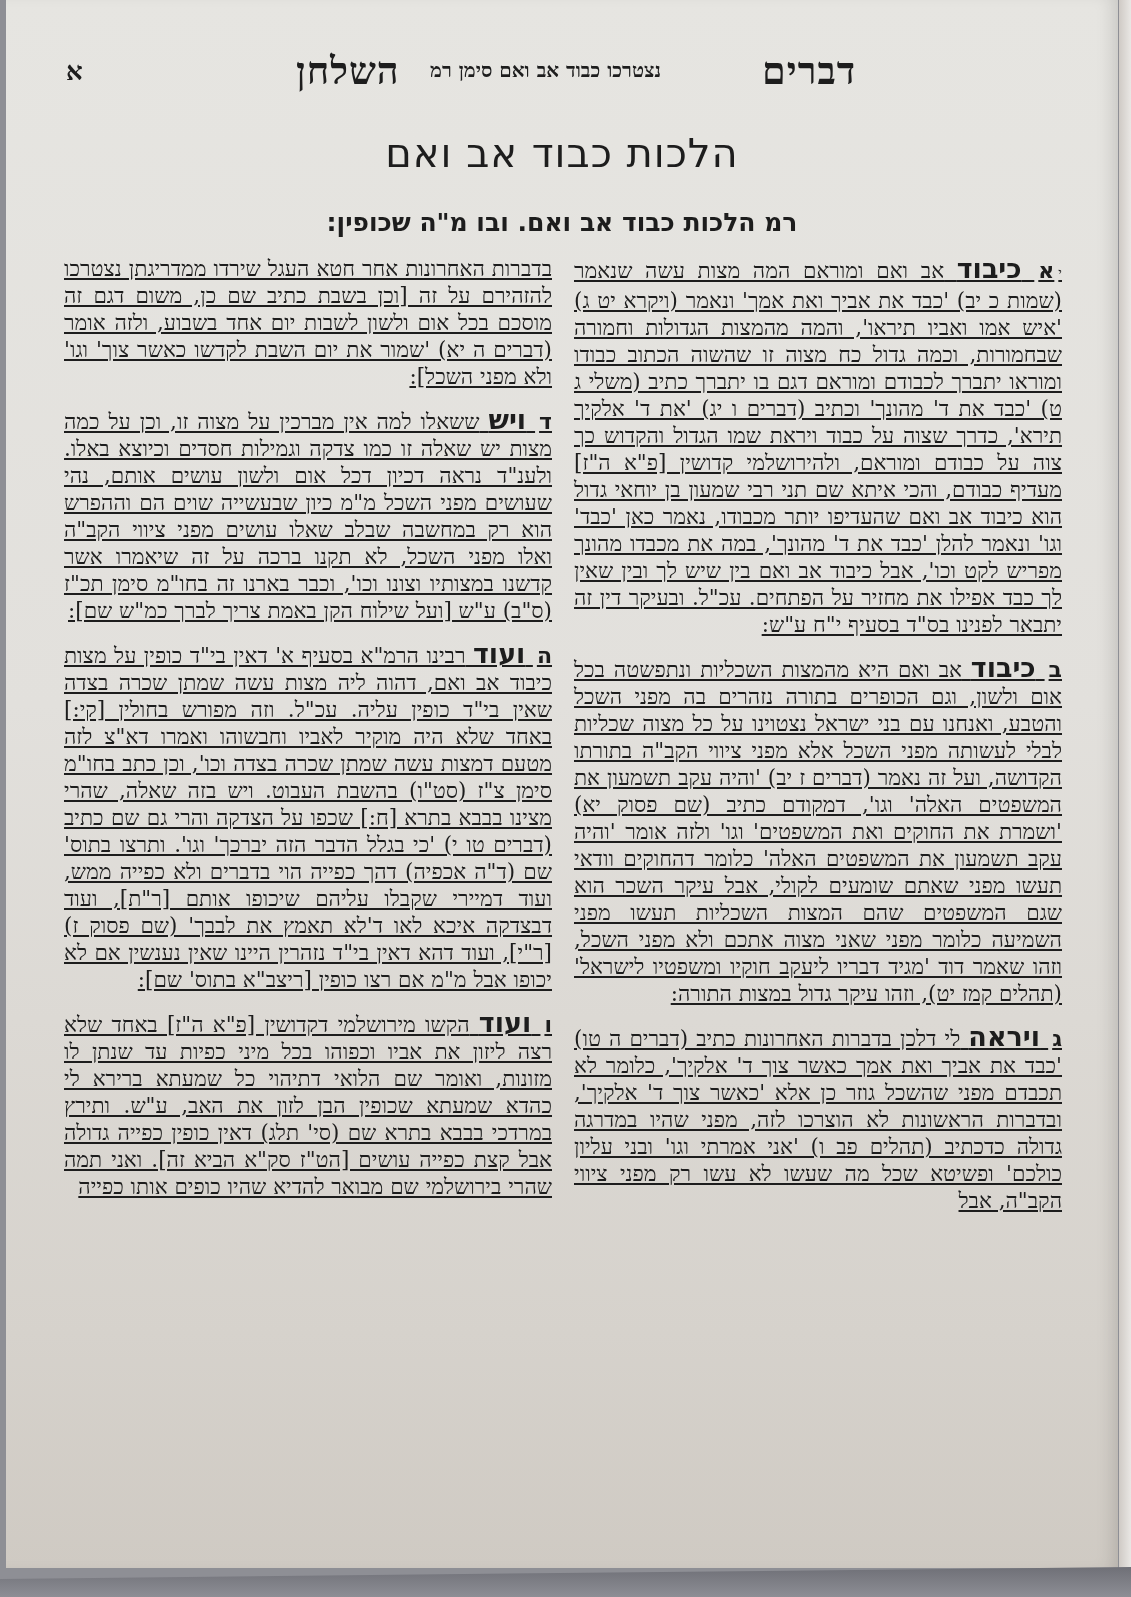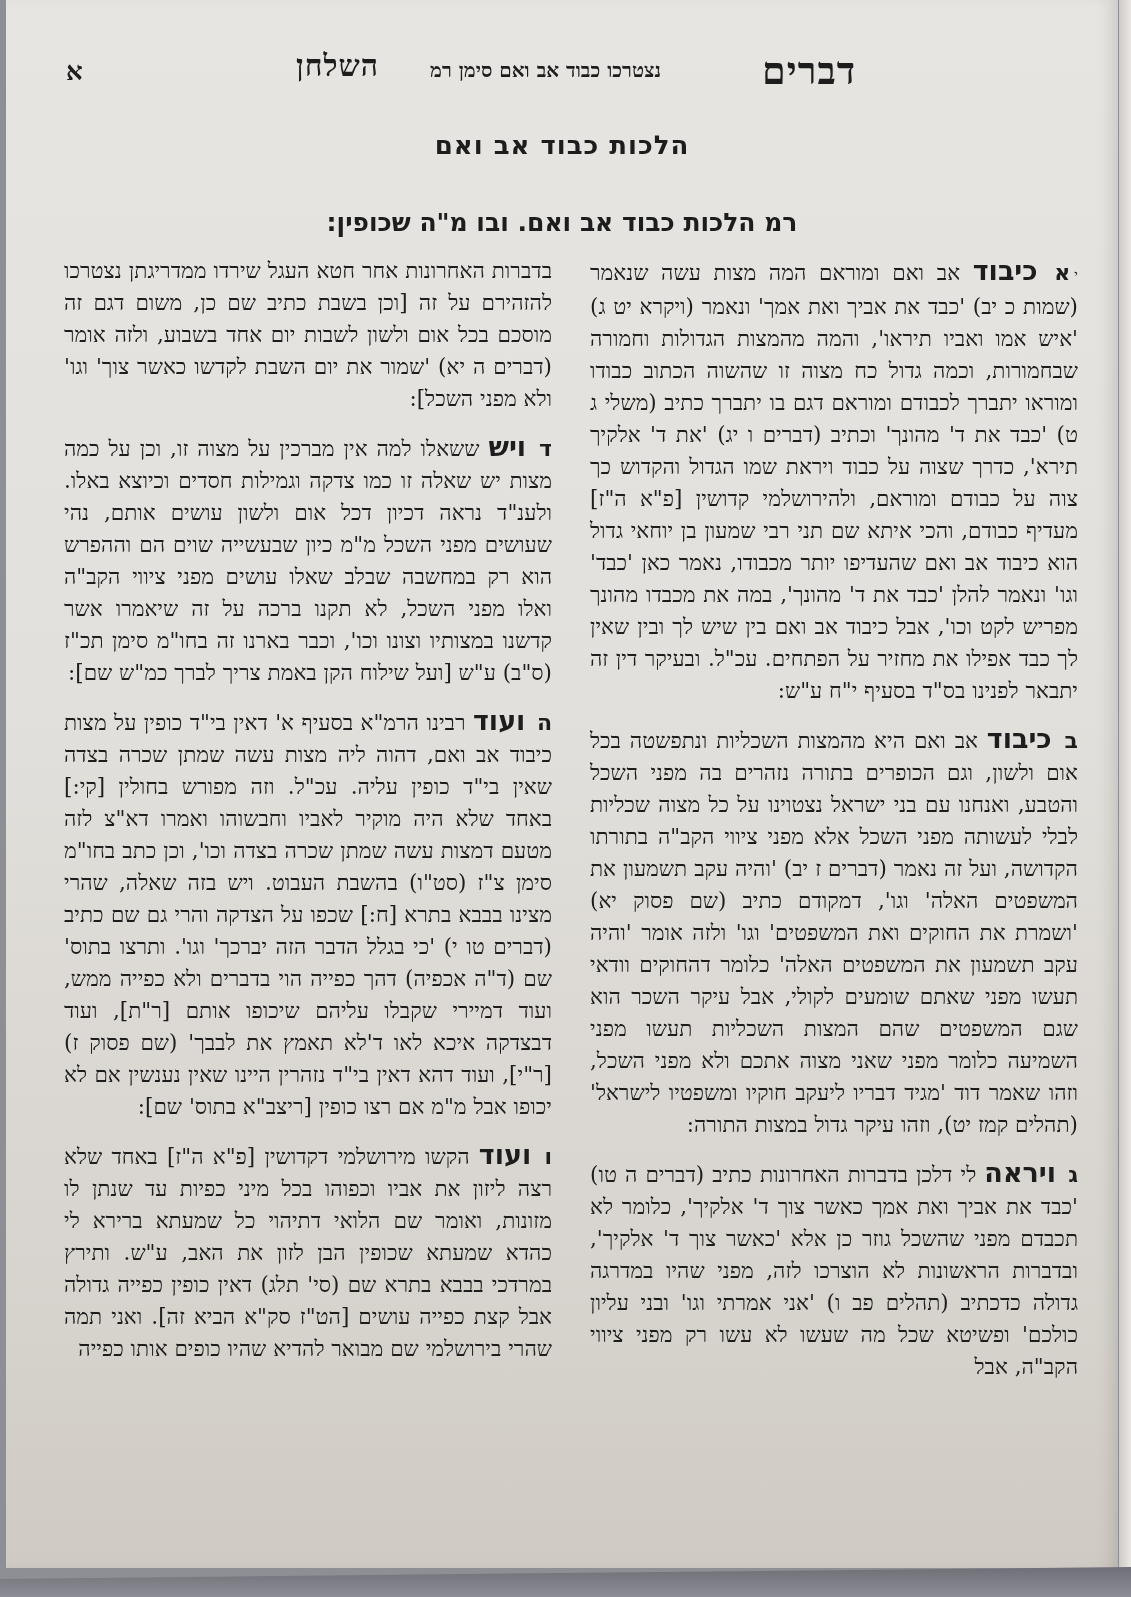--- a/index.html
+++ b/index.html
@@ -32,43 +32,43 @@
       position: absolute; right: 200px; top: 0;
       font-size: 38px; font-weight: bold; letter-spacing: 1px;
       font-family: "DejaVu Serif", serif;
     }
     .rh-center {
       position: absolute; right: 395px; top: 10px;
       font-size: 20px; font-weight: bold;
     }
     .rh-word-left {
       position: absolute; left: 230px; top: 0;
-      font-size: 30px; font-weight: bold; letter-spacing: 1px;
+      font-size: 38px; font-weight: bold; letter-spacing: 1px;
     }
     .rh-page {
       position: absolute; left: 0; top: 8px;
       font-size: 26px; font-weight: bold;
     }
     .main-title {
       position: absolute; top: 130px; left: 0; width: 1112px; text-align: center;
-      font-size: 26px; font-weight: bold; letter-spacing: 1px;
+      font-size: 40px; font-weight: normal; letter-spacing: 1px;
       font-family: "DejaVu Sans", sans-serif;
     }
     .siman-title {
       position: absolute; top: 208px; left: 0; width: 1112px; text-align: center;
       font-size: 25px; font-weight: bold;
       font-family: "DejaVu Sans", sans-serif;
       padding-right: 0;
     }
     .col {
       position: absolute; top: 255px;
-      font-size: 21.5px; line-height: 32px;
-      text-align: justify; text-align-last: right;
+      font-size: 21.5px; line-height: 27px;
+      text-align: justify; text-align-last: right; text-decoration: underline;
     }
-    .col-right { right: 40px; width: 488px; }
+    .col-right { right: 56px; width: 488px; }
     .col-left { left: 58px; width: 488px; }
     .para { margin-bottom: 16px; }
     .para .seif {
       font-weight: bold; font-size: 22px; margin-left: 4px;
       font-family: "DejaVu Sans", sans-serif;
     }
     .para .lead {
       font-weight: bold; font-size: 27px;
       font-family: "DejaVu Sans", sans-serif;
     }

